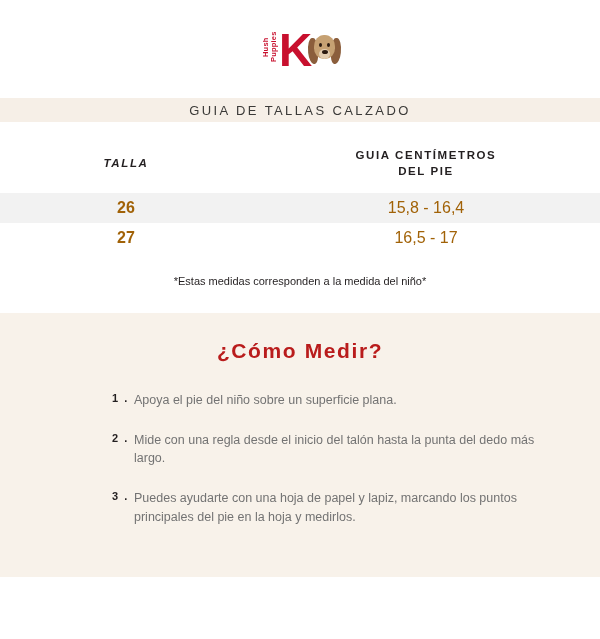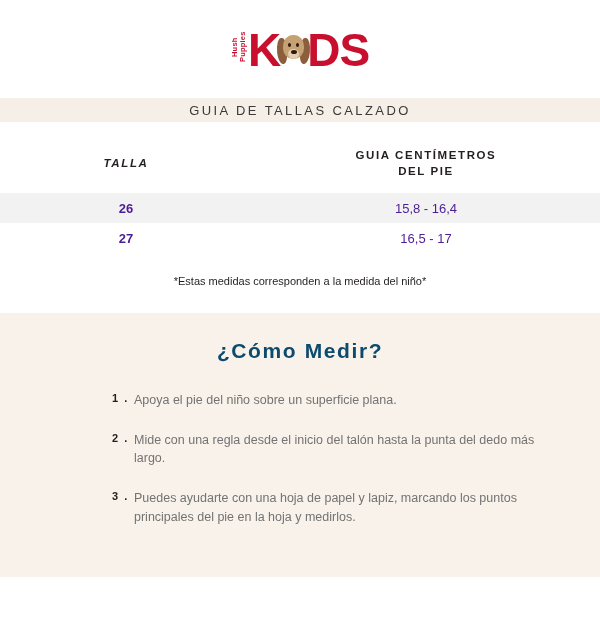--- a/index.html
+++ b/index.html
@@ -156,24 +156,24 @@
     font-size: 11.5px;
     letter-spacing: 1.6px;
     font-weight: bold;
     color: #231f20;
     padding: 8px 0 14px 0;
     line-height: 1.35;
   }
   .table th.col-size { width: 42%; font-style: italic; }
   .table th.col-range { width: 58%; }
   .table td {
-    font-size: 13px;
+    font-size: 16px;
     text-align: center;
     padding: 4px 0;
-    color: #4c1d95;
+    color: #a16207;
     height: 22px;
   }
   .table td.size {
     font-weight: bold;
   }
   .table tr.shade td {
     background: #f2f2f2;
   }
   .table-note {
     text-align: center;
@@ -186,21 +186,21 @@
   .measure-section {
     background: #f8f2ea;
     padding: 26px 0 20px 0;
     height: 264px;
     box-sizing: border-box;
   }
   .measure-title {
     text-align: center;
     font-size: 21px;
     font-weight: bold;
-    color: #0c4a6e;
+    color: #b91c1c;
     letter-spacing: 1.6px;
     margin-bottom: 28px;
   }
   .steps {
     padding: 0 62px 0 112px;
   }
   .step {
     display: flex;
     align-items: flex-start;
     margin-bottom: 22px;
@@ -231,21 +231,20 @@
       <div class="logo-k">K</div>
       <div class="logo-dog">
         <div class="ear-l"></div>
         <div class="ear-r"></div>
         <div class="head"></div>
         <div class="eye-l"></div>
         <div class="eye-r"></div>
         <div class="snout"></div>
         <div class="nose"></div>
       </div>
-      <div class="logo-ds">DS</div>
     </div>
   </div>
 
   <div class="title-bar">
     <div class="title">GUIA DE TALLAS CALZADO</div>
   </div>
 
   <div class="table-section">
     <table class="table">
       <thead>

